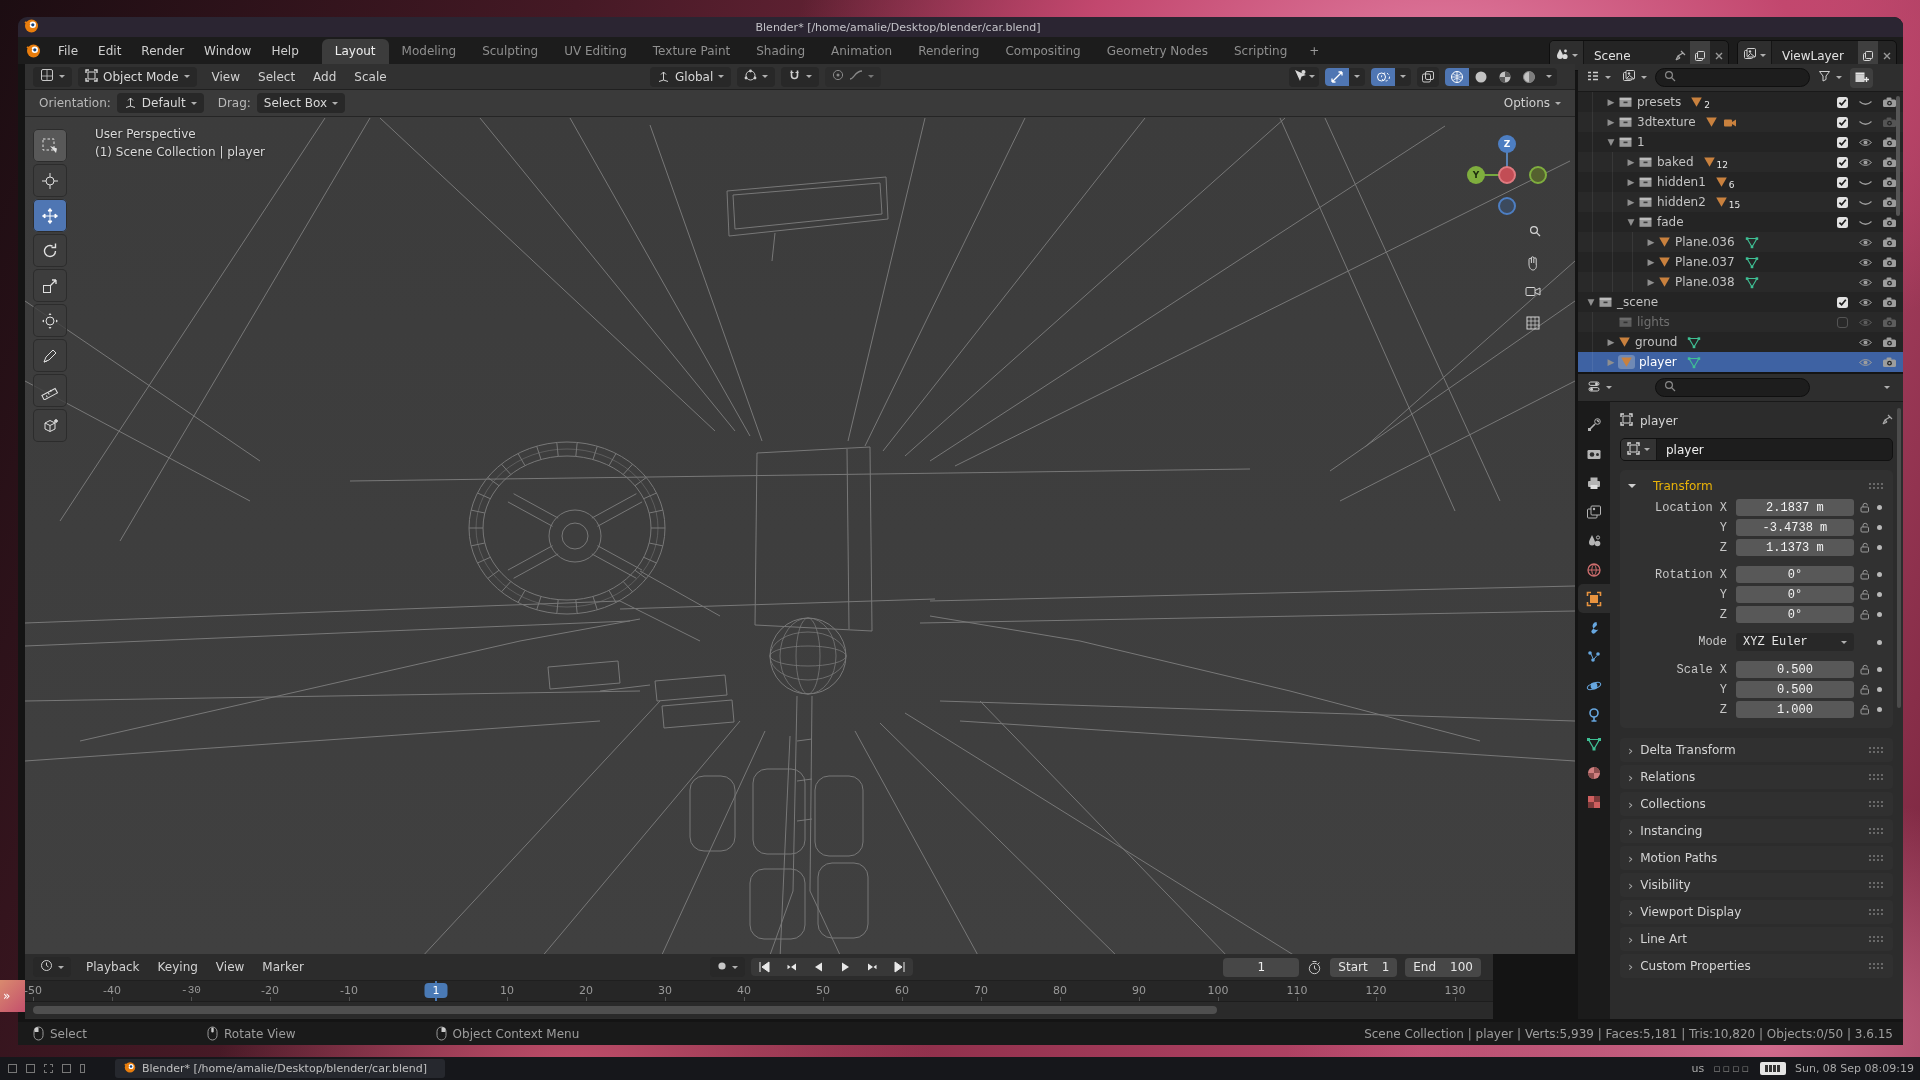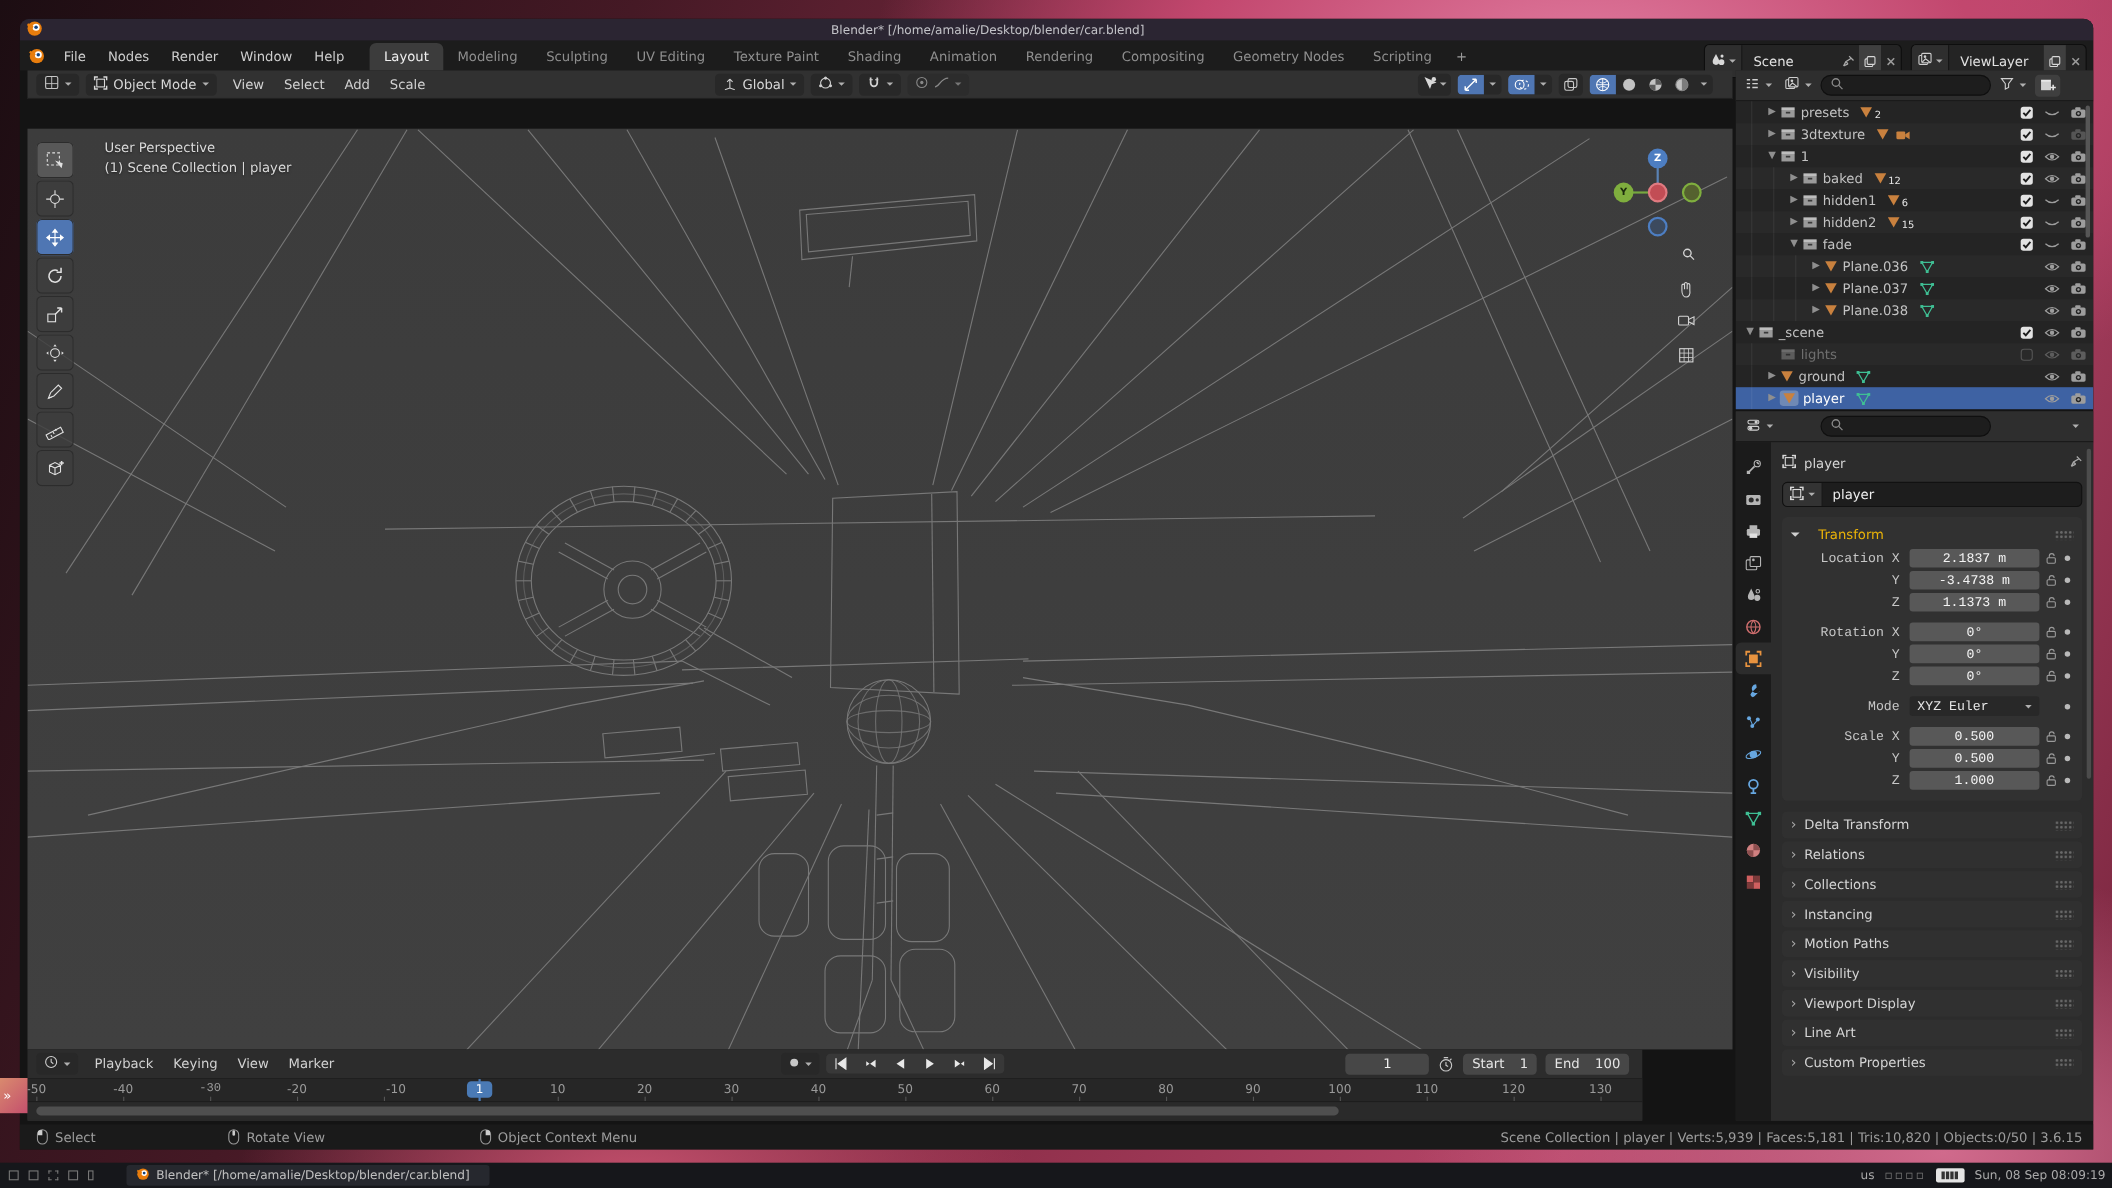--- a/index.html
+++ b/index.html
@@ -173,21 +173,21 @@
       <span style="display:flex;align-items:center;margin-left:8px;">
           <svg width="15" height="15" viewBox="0 0 15 15" fill="none">
             <circle cx="7.5" cy="8" r="6.5" fill="#e87d0d"></circle>
             <circle cx="8.8" cy="6.8" r="3.2" fill="#fff"></circle>
             <circle cx="8.8" cy="6.8" r="1.6" fill="#15437d"></circle>
             <path d="M1 4 L6 7" stroke="#e87d0d" stroke-width="2"></path>
           </svg>
         </span>
       <div class="menus" id="tb-menus">
           <span class="menu-item">File</span>
-          <span class="menu-item">Nodes</span>
+          <span class="menu-item">Edit</span>
           <span class="menu-item">Render</span>
           <span class="menu-item">Window</span>
           <span class="menu-item">Help</span>
         </div>
       <div class="tabs" id="tb-tabs">
           <span class="tab active">Layout</span>
           <span class="tab">Modeling</span>
           <span class="tab">Sculpting</span>
           <span class="tab">UV Editing</span>
           <span class="tab">Texture Paint</span>
@@ -371,20 +371,39 @@
                 <path d="M7 1.5 A5.5 5.5 0 0 1 7 12.5 Z" fill="#7d7d7d"></path>
               </svg>
             </span>
           <span class="s">
               <span class="cv"></span>
             </span>
         </span>
       </div>
     </div>
 
+    <div class="vp-tools">
+      <span class="lbl">Orientation:</span>
+      <span class="chip">
+          <span id="ic-orient2"><svg width="13" height="13" viewBox="0 0 13 13" fill="none">
+              <path d="M6.5 11 V3 M6.5 3 L4 5.5 M6.5 3 L9 5.5 M6.5 11 L2 12.5 M6.5 11 L11 12.5" stroke="#cfcfcf"></path>
+            </svg></span>
+          <span>Default</span>
+          <span class="cv"></span>
+        </span>
+      <span class="lbl">Drag:</span>
+      <span class="chip">
+          <span>Select Box</span>
+          <span class="cv"></span>
+        </span>
+      <span class="options">
+          <span>Options</span>
+          <span class="cv"></span>
+        </span>
+    </div>
 
     <div class="viewport">
       <svg class="wire" id="wiresvg" viewBox="0 0 1550 837">
           <g stroke="#7d7d7d" stroke-width="1" fill="none" opacity=".92">
             <line x1="355" y1="1" x2="690" y2="314"></line>
             <line x1="455" y1="1" x2="710" y2="314"></line>
             <line x1="545" y1="1" x2="725" y2="319"></line>
             <line x1="625" y1="8" x2="737" y2="324"></line>
             <line x1="900" y1="1" x2="823" y2="324"></line>
             <line x1="1000" y1="1" x2="840" y2="329"></line>
@@ -658,21 +677,21 @@
       </div>
       <div class="ruler" id="ruler">
           <span class="tick" style="left: 8px;">-50</span>
           <span class="tickmark" style="left: 8px;"></span>
           <span class="tick" style="left: 87px;">-40</span>
           <span class="tickmark" style="left: 87px;"></span>
           <span class="tick" style="left: 166px; font-family: Liberation Mono, monospace;">-30</span>
           <span class="tickmark" style="left: 166px;"></span>
           <span class="tick" style="left: 245px;">-20</span>
           <span class="tickmark" style="left: 245px;"></span>
-          <span class="tick" style="left: 335px;">-10</span>
+          <span class="tick" style="left: 324px;">-10</span>
           <span class="tickmark" style="left: 324px;"></span>
           <span class="tick" style="left: 482px;">10</span>
           <span class="tickmark" style="left: 482px;"></span>
           <span class="tick" style="left: 561px;">20</span>
           <span class="tickmark" style="left: 561px;"></span>
           <span class="tick" style="left: 640px;">30</span>
           <span class="tickmark" style="left: 640px;"></span>
           <span class="tick" style="left: 719px;">40</span>
           <span class="tickmark" style="left: 719px;"></span>
           <span class="tick" style="left: 798px;">50</span>

